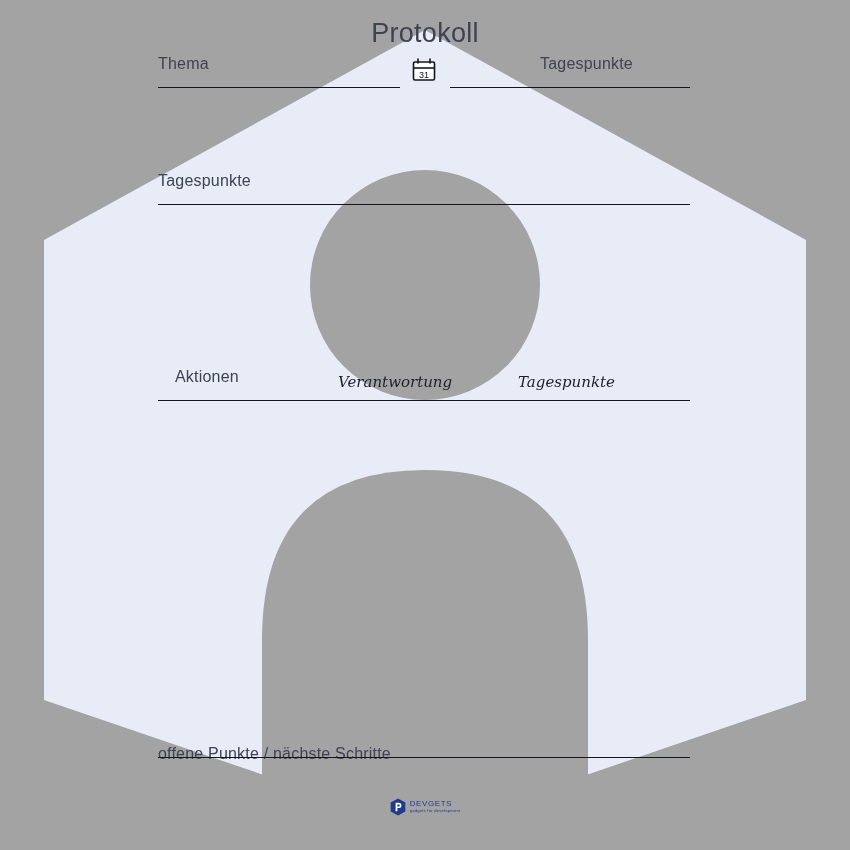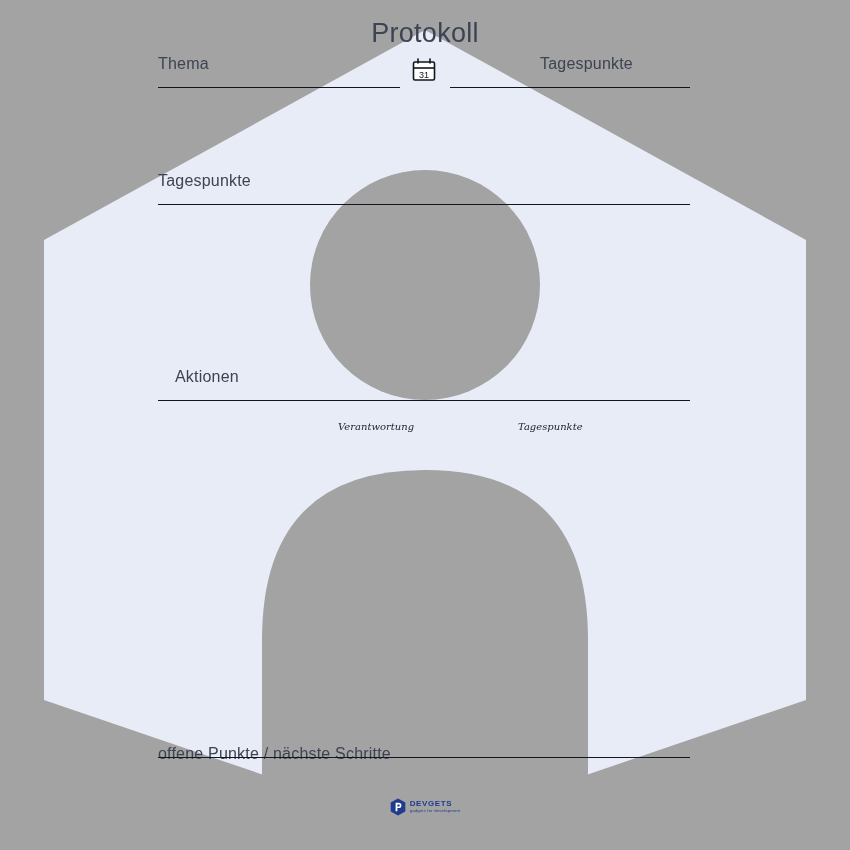--- a/index.html
+++ b/index.html
@@ -55,24 +55,23 @@
   }
   .rule {
     position: absolute;
     height: 0;
     border-top: 1.6px solid #12161d;
   }
   .sub-label {
     position: absolute;
     font-family: "DejaVu Serif", serif;
     font-style: italic;
-    font-size: 10px;
+    font-size: 15px;
     color: #1b2028;
     white-space: nowrap;
-    margin-top: 48px;
   }
 
   
   .cal-icon {
     position: absolute;
     left: 410px;
     top: 57px;
     width: 28px;
     height: 28px;
   }
@@ -92,21 +91,21 @@
     width: 16px;
     height: 18px;
   }
   .logo-text {
     display: flex;
     flex-direction: column;
     line-height: 1;
   }
   .logo-name {
     font-size: 8px;
-    font-weight: 700;
+    font-weight: 400;
     color: #1f3b8f;
     letter-spacing: 0.6px;
   }
   .logo-tag {
     font-size: 4.2px;
     color: #1f3b8f;
     letter-spacing: 0.2px;
     margin-top: 1px;
   }
 </style>

